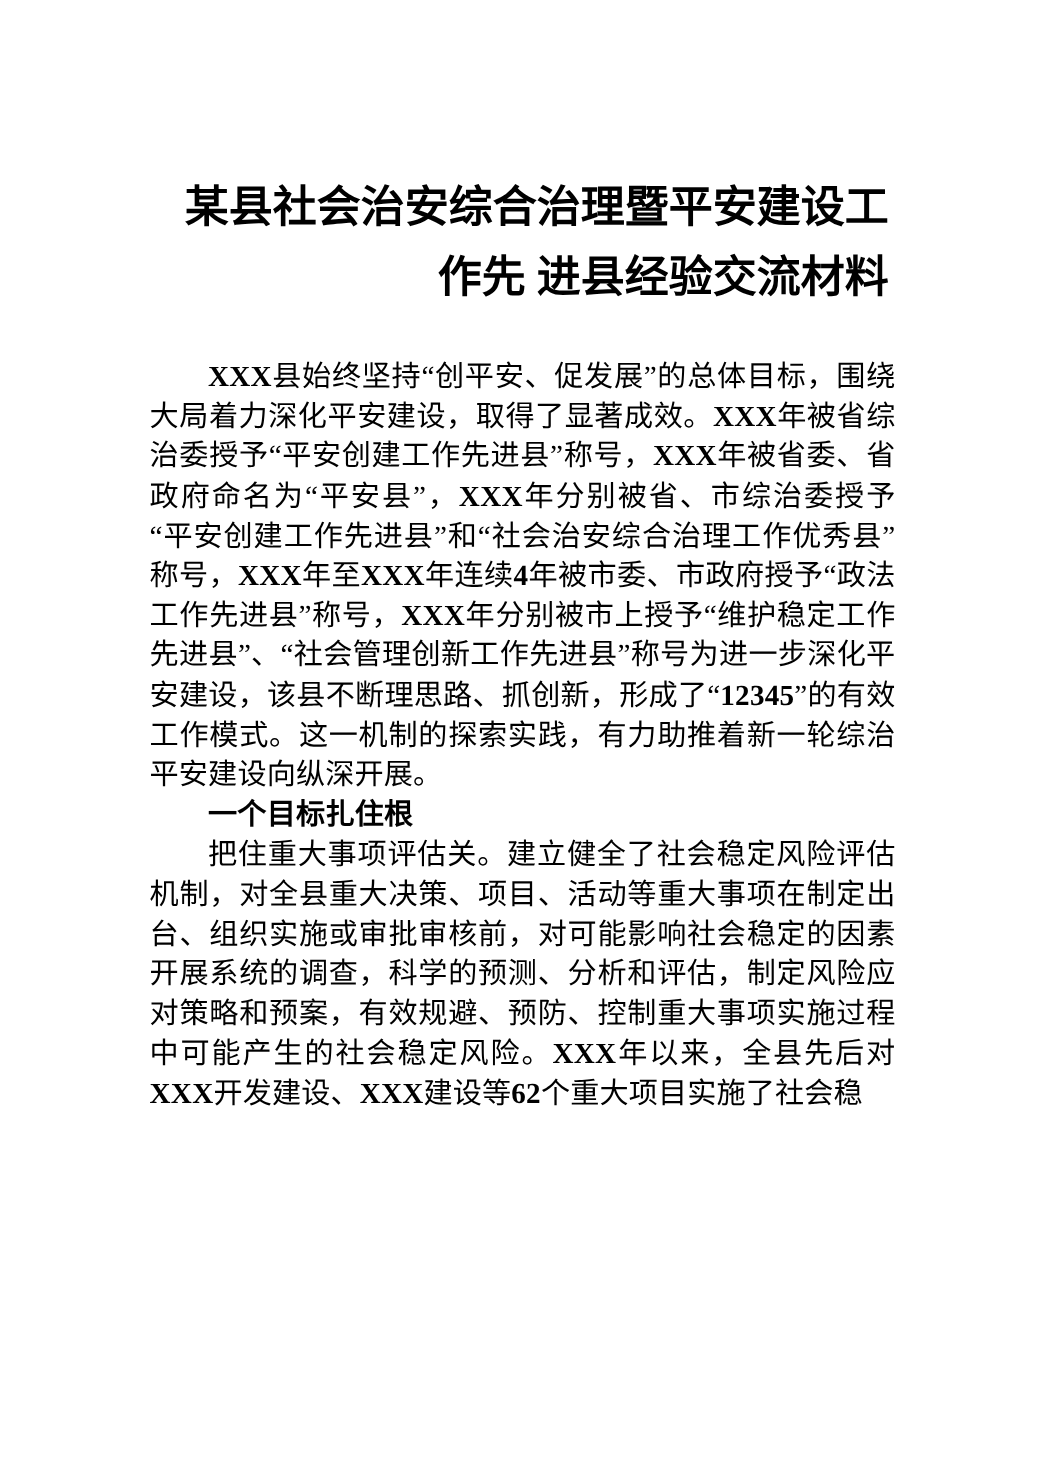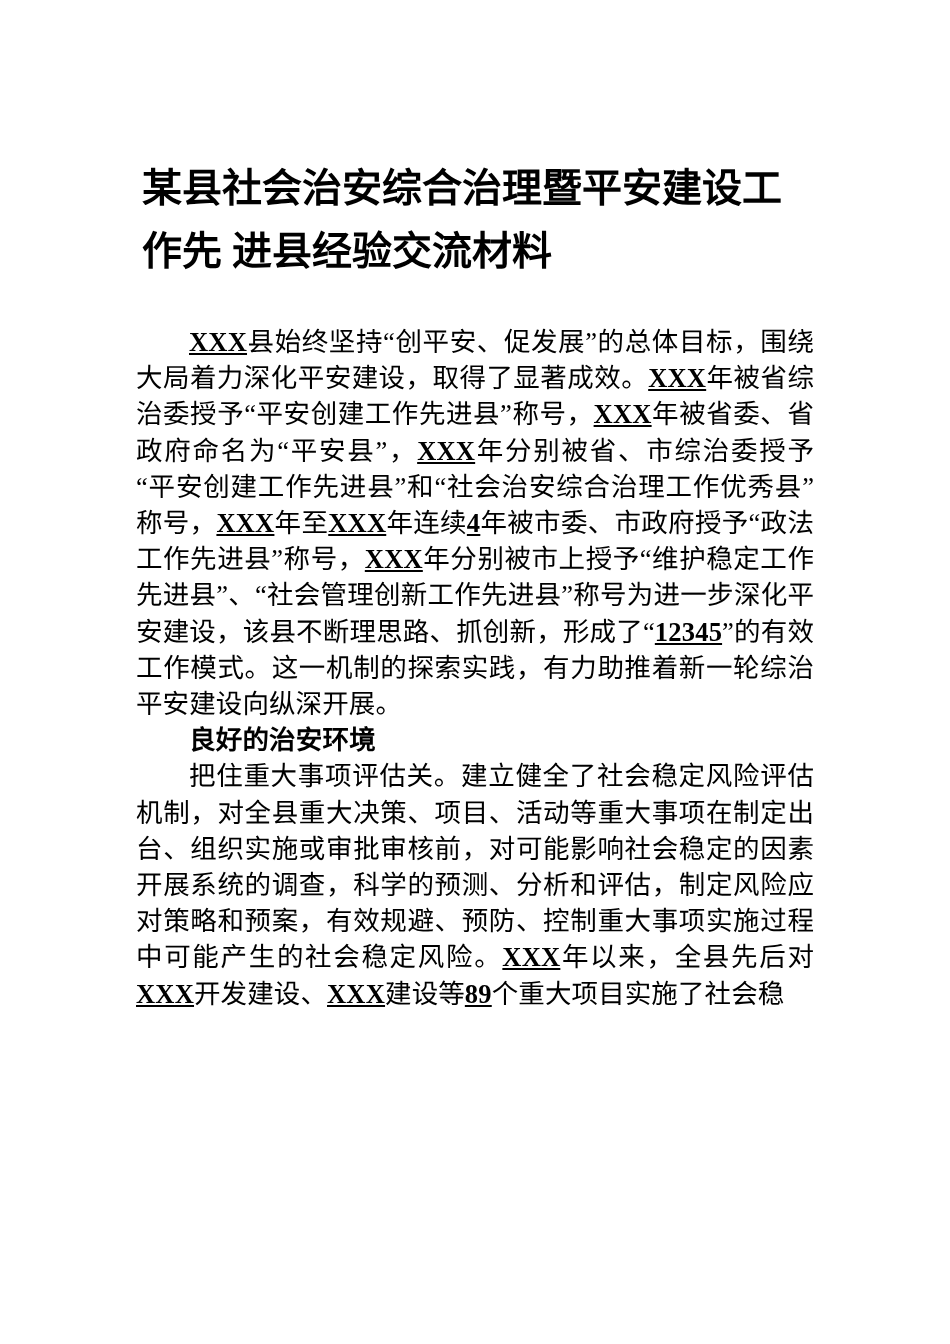--- a/index.html
+++ b/index.html
@@ -25,21 +25,21 @@
     top: 157px;
     width: 678px;
   }
 
   
   .doc-title {
     font-family: "Liberation Serif", "DejaVu Serif", serif;
     font-weight: bold;
     font-size: 40px;
     line-height: 63px;
-    text-align: left;
+    text-align: right;
     color: #000000;
     letter-spacing: 0px;
     margin: 0;
     padding: 0 6px;
     -webkit-font-smoothing: none;
   }
 
   
   .para {
     font-family: "Liberation Serif", "DejaVu Serif", serif;
@@ -67,36 +67,35 @@
     text-indent: 2em;
     margin: 0;
     letter-spacing: 0.2px;
   }
 
   
   .lat {
     font-family: "Liberation Serif", "DejaVu Serif", serif;
     font-weight: bold;
     letter-spacing: 0.2px;
-    text-decoration: underline;
   }
 </style>
 </head>
 <body>
 
 <div class="page">
   <div class="doc-body">
 
     <h1 class="doc-title">
       <span>某县社会治安综合治理暨平安建设工作先</span>
       <span>进县经验交流材料</span>
     </h1>
 
     <p class="para first-para"><span class="lat">XXX</span>县始终坚持“创平安、促发展”的总体目标，围绕大局着力深化平安建设，取得了显著成效。<span class="lat">XXX</span>年被省综治委授予“平安创建工作先进县”称号，<span class="lat">XXX</span>年被省委、省政府命名为“平安县”，<span class="lat">XXX</span>年分别被省、市综治委授予“平安创建工作先进县”和“社会治安综合治理工作优秀县”称号，<span class="lat">XXX</span>年至<span class="lat">XXX</span>年连续<span class="lat">4</span>年被市委、市政府授予“政法工作先进县”称号，<span class="lat">XXX</span>年分别被市上授予“维护稳定工作先进县”、“社会管理创新工作先进县”称号为进一步深化平安建设，该县不断理思路、抓创新，形成了“<span class="lat">12345</span>”的有效工作模式。这一机制的探索实践，有力助推着新一轮综治平安建设向纵深开展。</p>
 
-    <p class="section-heading">良好的治安环境</p>
+    <p class="section-heading">一个目标扎住根</p>
 
 
 
-    <p class="para">把住重大事项评估关。建立健全了社会稳定风险评估机制，对全县重大决策、项目、活动等重大事项在制定出台、组织实施或审批审核前，对可能影响社会稳定的因素开展系统的调查，科学的预测、分析和评估，制定风险应对策略和预案，有效规避、预防、控制重大事项实施过程中可能产生的社会稳定风险。<span class="lat">XXX</span>年以来，全县先后对<span class="lat">XXX</span>开发建设、<span class="lat">XXX</span>建设等<span class="lat">89</span>个重大项目实施了社会稳</p>
+    <p class="para">把住重大事项评估关。建立健全了社会稳定风险评估机制，对全县重大决策、项目、活动等重大事项在制定出台、组织实施或审批审核前，对可能影响社会稳定的因素开展系统的调查，科学的预测、分析和评估，制定风险应对策略和预案，有效规避、预防、控制重大事项实施过程中可能产生的社会稳定风险。<span class="lat">XXX</span>年以来，全县先后对<span class="lat">XXX</span>开发建设、<span class="lat">XXX</span>建设等<span class="lat">62</span>个重大项目实施了社会稳</p>
 
   </div>
 </div>
 
 </body></html>

